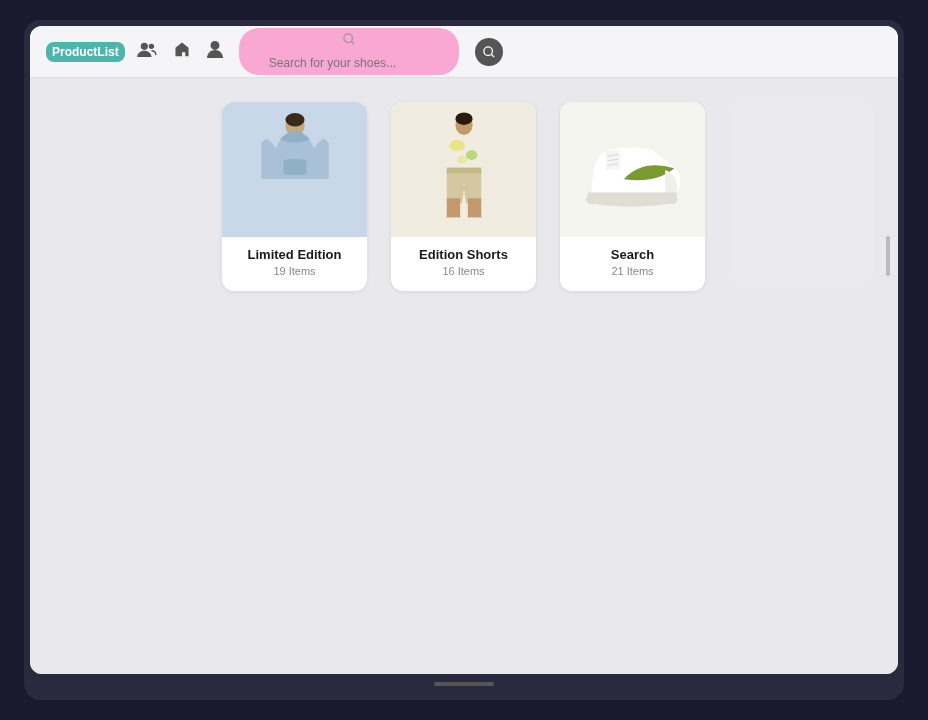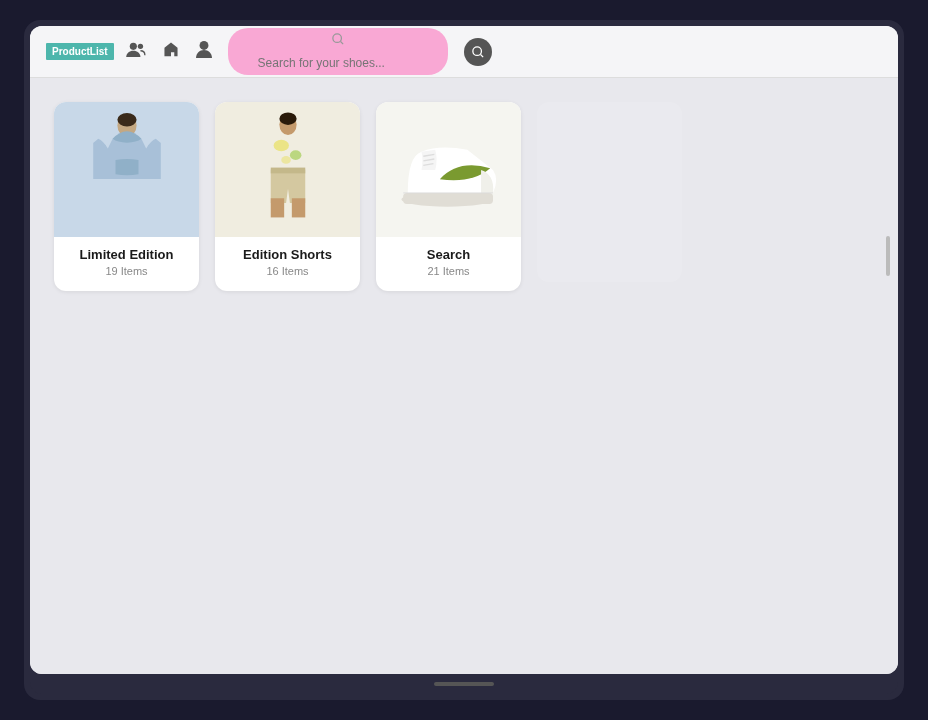--- a/index.html
+++ b/index.html
@@ -37,24 +37,24 @@
       display: flex;
       align-items: center;
       padding: 0 16px;
       height: 52px;
       gap: 12px;
     }
 
     .logo-badge {
       background: #4db6ac;
       color: white;
-      font-size: 10px;
+      font-size: 12px;
       font-weight: 700;
       padding: 3px 6px;
-      border-radius: 1px;
+      border-radius: 8px;
       white-space: nowrap;
     }
 
     .page-title {
       font-size: 16px;
       font-weight: 600;
       color: #1a1a1a;
       flex: 1;
     }
 
@@ -111,22 +111,23 @@
 
     
     .main-content {
       background: #e8e8ed;
       padding: 24px;
       min-height: 596px;
     }
 
     .categories-grid {
       display: flex;
-      gap: 16px;
+      gap: 24px;
       flex-wrap: wrap;
+      justify-content: flex-end;
     }
 
     
     .category-card {
       background: white;
       border-radius: 12px;
       width: 145px;
       padding: 0 0 12px 0;
       overflow: hidden;
       box-shadow: 0 1px 4px rgba(0,0,0,0.08);

